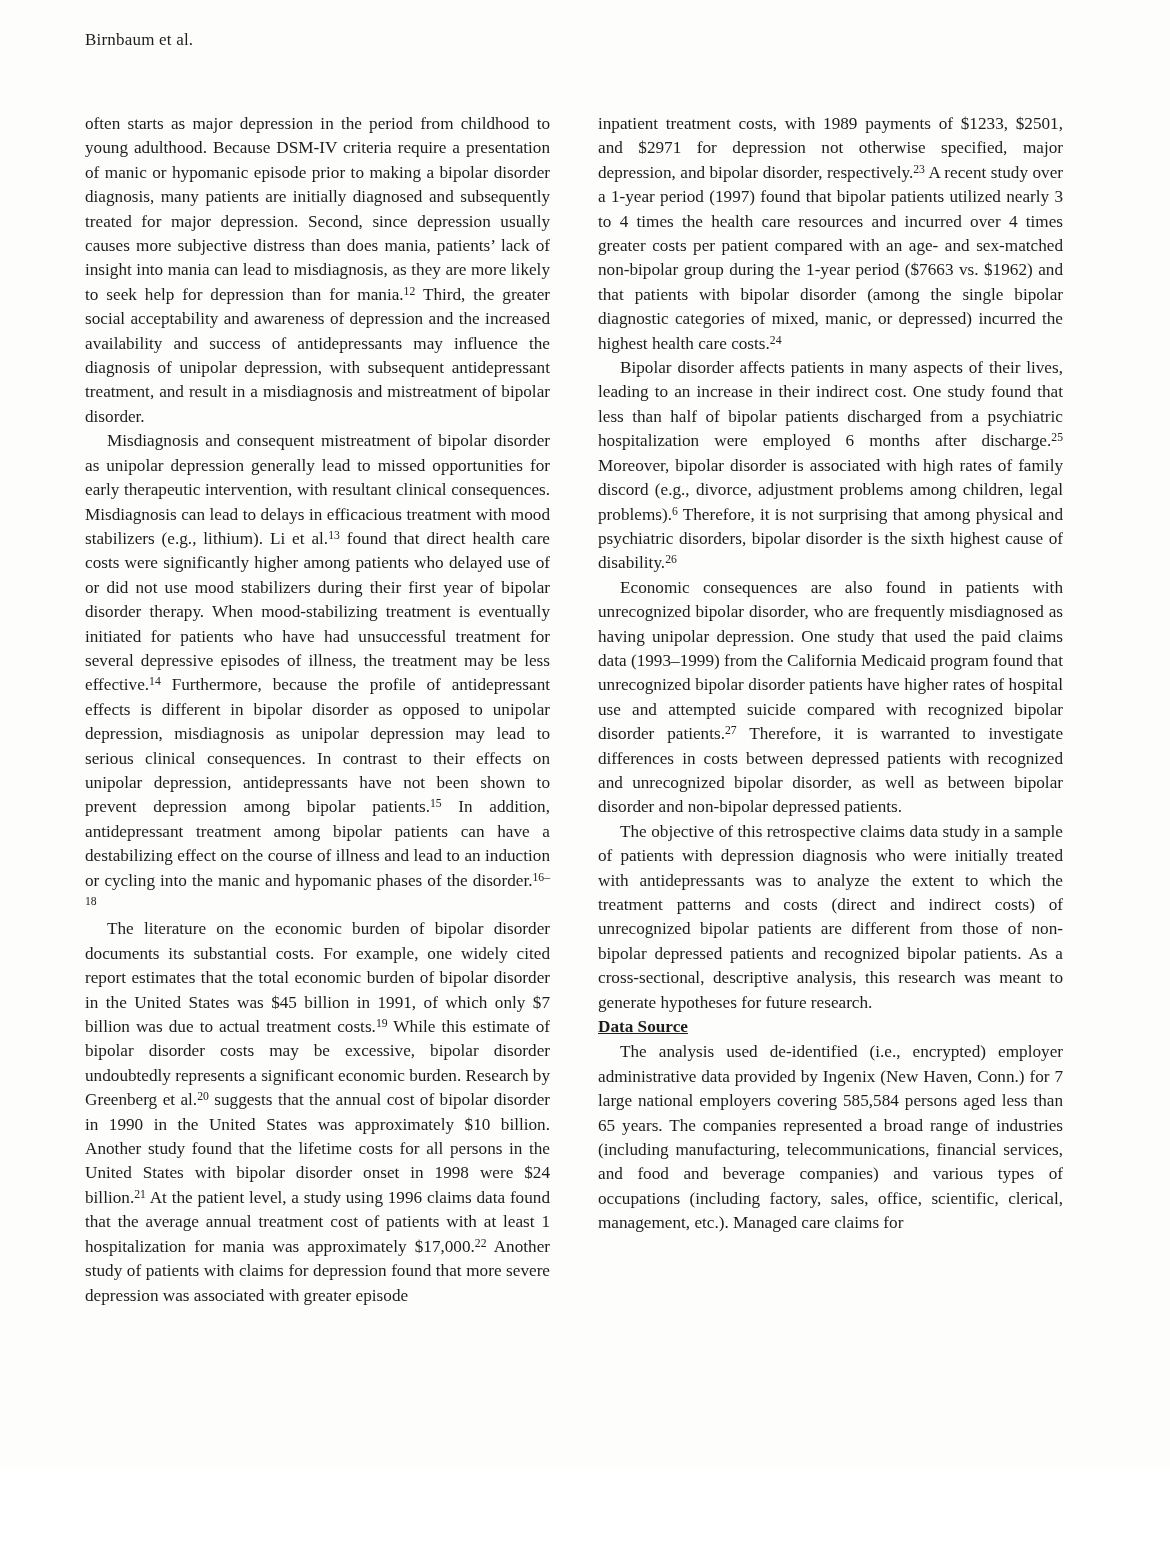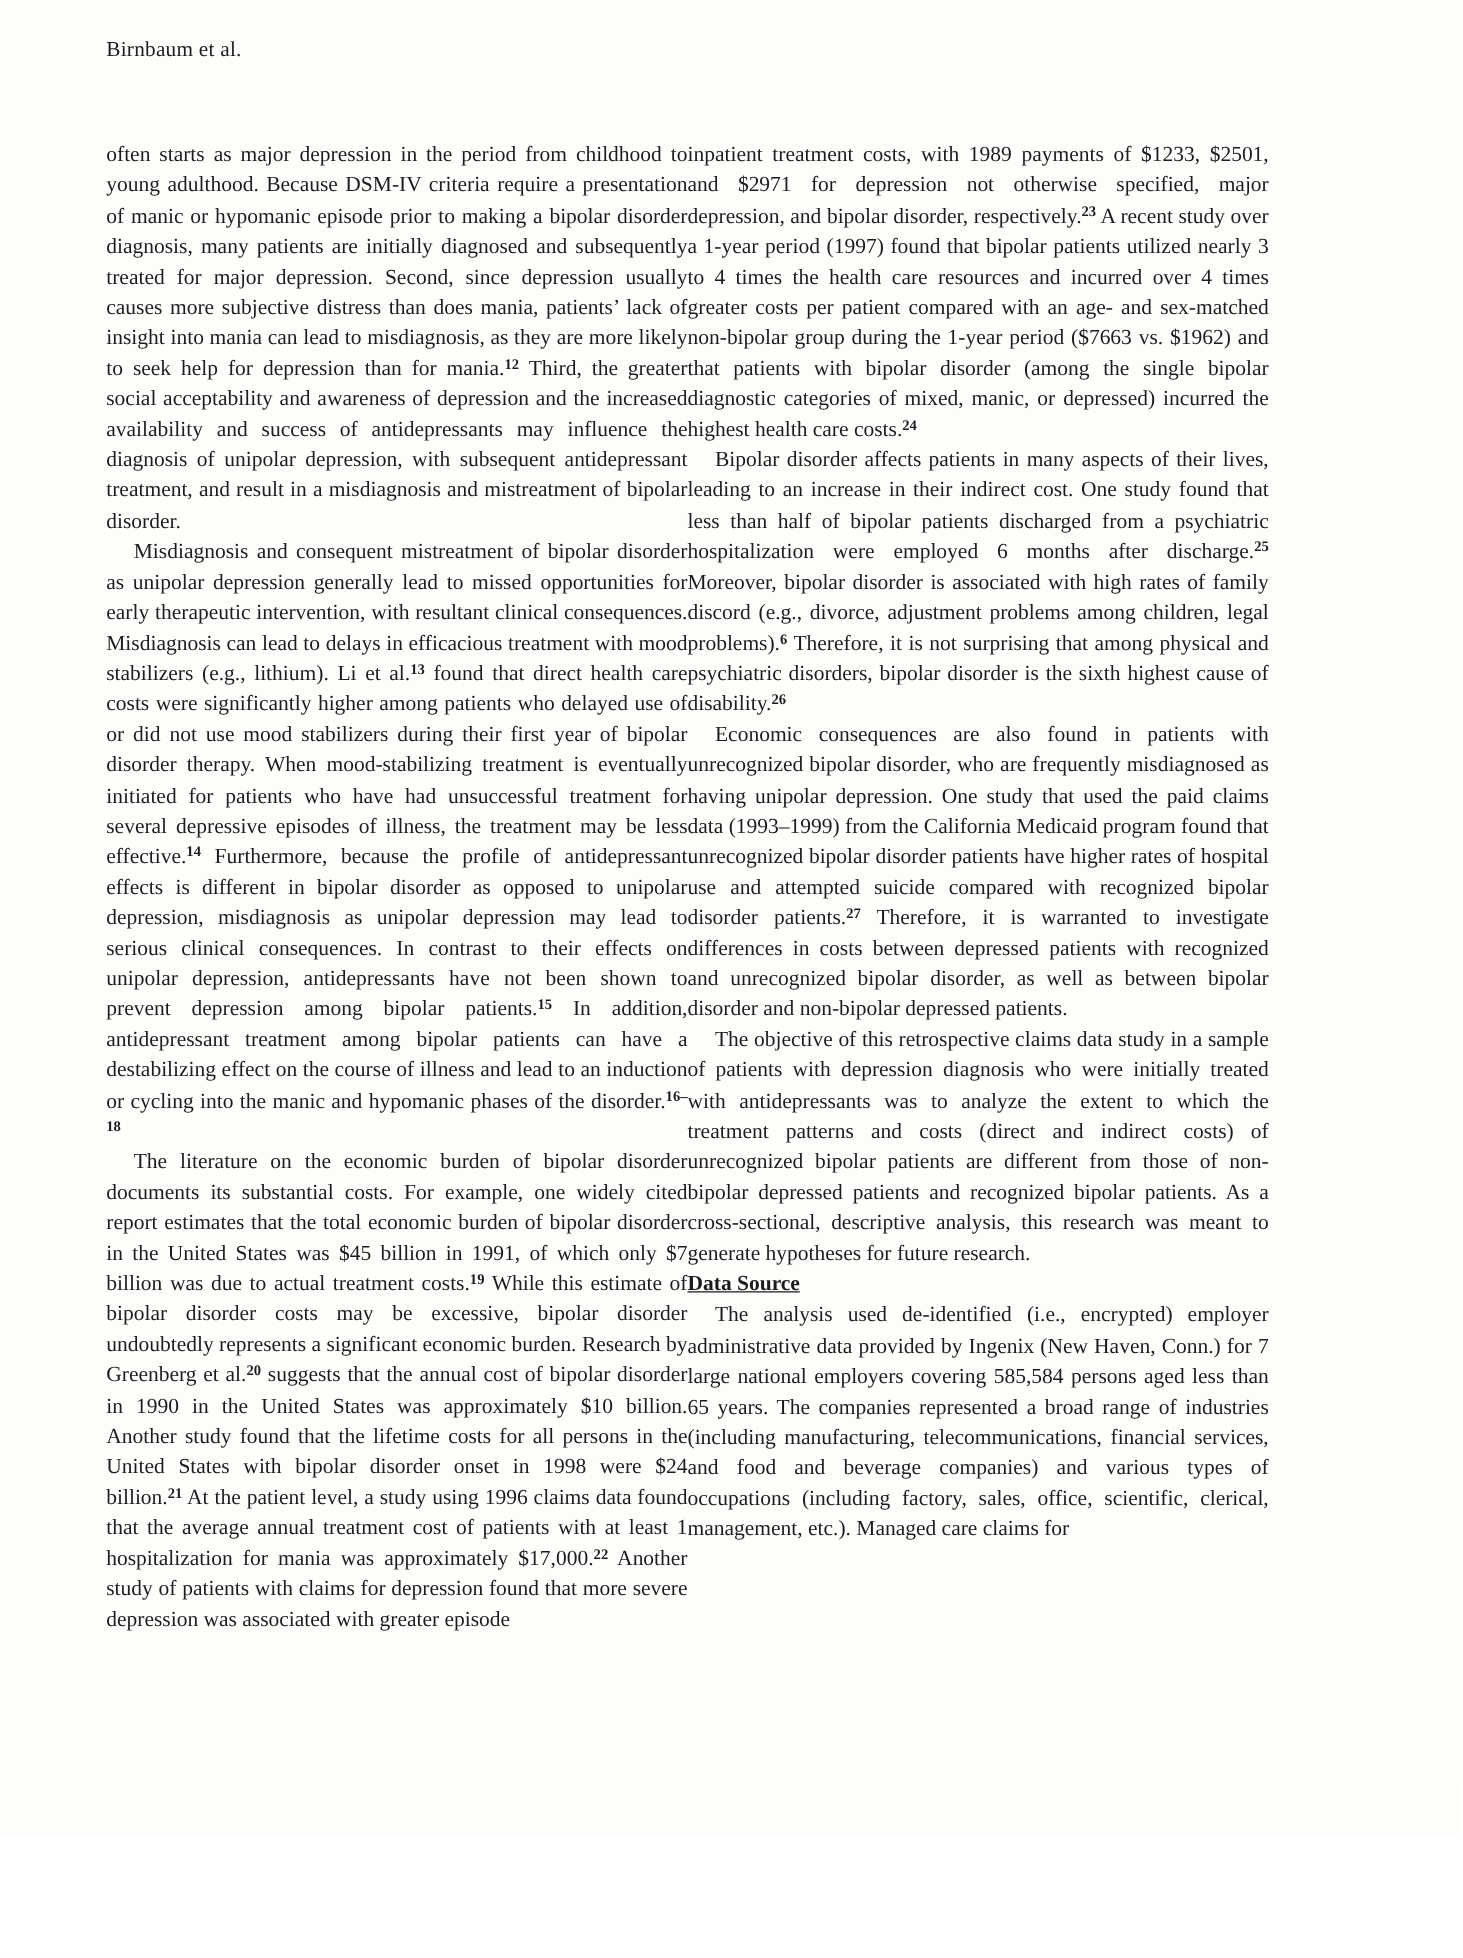--- a/index.html
+++ b/index.html
@@ -20,38 +20,38 @@
     left: 85px;
     font-size: 17px;
     letter-spacing: 0.2px;
   }
   .content {
     position: absolute;
     top: 112px;
     left: 85px;
     width: 978px;
     display: flex;
+    gap: 48px;
   }
   .column {
     width: 465px;
     font-size: 17.2px;
     line-height: 24.4px;
     text-align: justify;
     -webkit-hyphens: auto;
     hyphens: auto;
   }
   p.para { text-align: justify; }
   p.para.indent { text-indent: 22px; }
   sup {
     font-size: 68%;
     line-height: 0;
     vertical-align: baseline;
     position: relative;
     top: -0.42em;
-    font-weight: bold;
   }
   .section-heading {
     text-align: center;
     font-weight: bold;
     font-size: 17.2px;
     margin: 24px 0 23px 0;
     letter-spacing: 0.3px;
   }
   .sub-heading {
     font-weight: bold;

